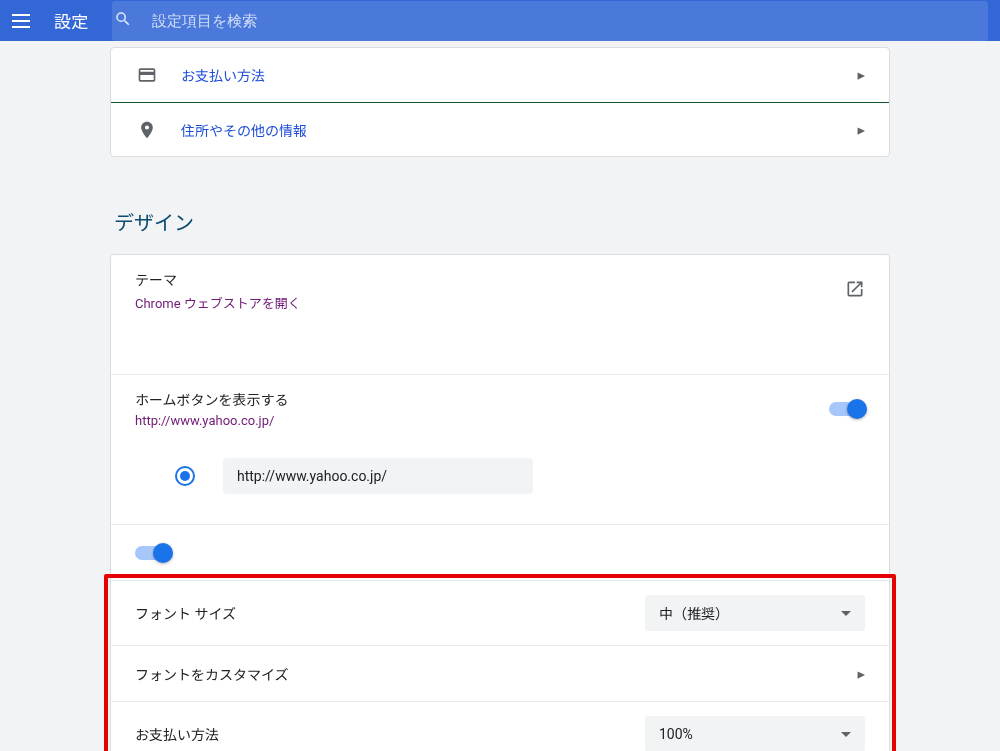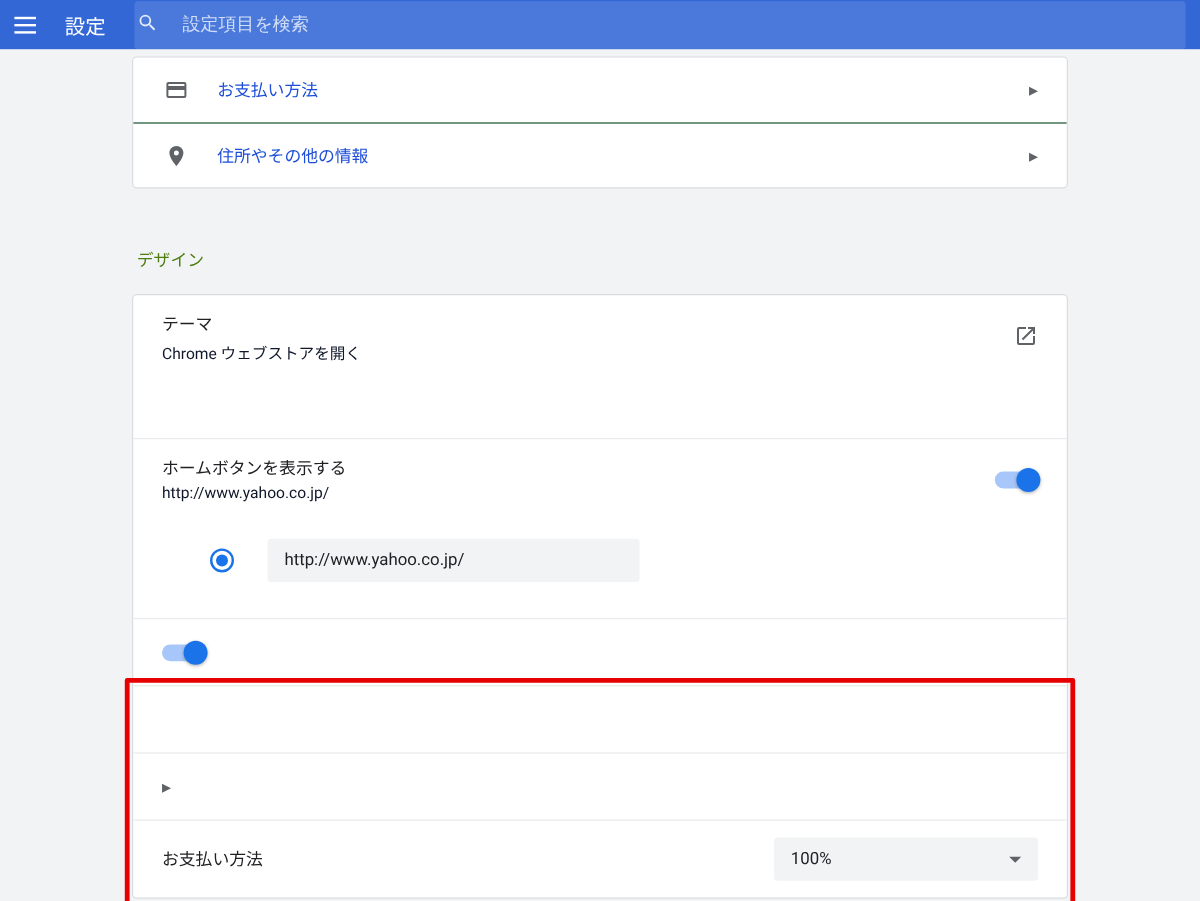--- a/index.html
+++ b/index.html
@@ -86,36 +86,36 @@
 .row-icon {
   color: #5f6368;
   width: 24px;
   display: flex;
   justify-content: center;
   margin-right: 22px;
 }
 .row-label { flex: 1; font-size: 14px; color: #1d4ed8; }
 .chevron { color: #5f6368; font-size: 15px; }
 .section-heading {
-  font-size: 14px;
-  color: #4d7c0f;
+  font-size: 20px;
+  color: #0c4a6e;
   padding: 50px 4px 12px;
 }
 .design-card .drow {
   padding: 14px 24px;
   border-top: 1px solid #e8eaed;
   min-height: 56px;
   display: flex;
   align-items: center;
   gap: 10px;
 }
 .design-card .drow:first-child { border-top: none; }
 .drow-col { flex: 1; }
 .drow-title { font-size: 14px; color: #202124; }
-.drow-sub { font-size: 13px; color: #0f172a; margin-top: 4px; }
+.drow-sub { font-size: 13px; color: #701a75; margin-top: 4px; }
 .open-icon { color: #5f6368; }
 .toggle {
   width: 36px;
   height: 14px;
   background: #a7c7fa;
   border-radius: 8px;
   position: relative;
 }
 .toggle::after {
   content: "";
@@ -264,23 +264,33 @@
           <div class="radio-circle selected"></div>
           <div class="url-input-box">http://www.yahoo.co.jp/</div>
         </div>
       </div>
 
       <div class="drow">
         <div class="toggle"></div>
       </div>
 
       <div class="drow">
-      </div>
-
-      <div class="drow">
+        <div class="drow-col">
+          <div class="drow-title">フォント サイズ</div>
+        </div>
+        <div class="select-box">
+          <span>中（推奨）</span>
+          <span class="dropdown-arrow"></span>
+        </div>
+      </div>
+
+      <div class="drow">
+        <div class="drow-col">
+          <div class="drow-title">フォントをカスタマイズ</div>
+        </div>
         <span class="chevron">▸</span>
       </div>
 
       <div class="drow">
         <div class="drow-col">
           <div class="drow-title">お支払い方法</div>
         </div>
         <div class="select-box">
           <span>100%</span>
           <span class="dropdown-arrow"></span>

